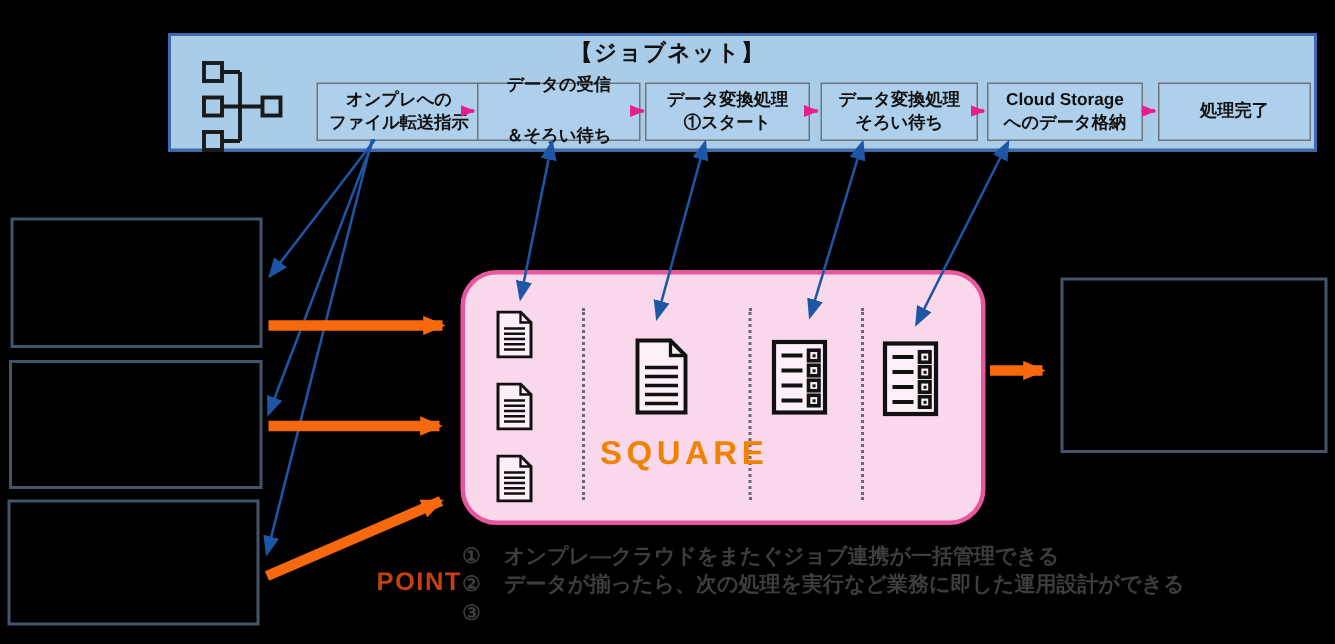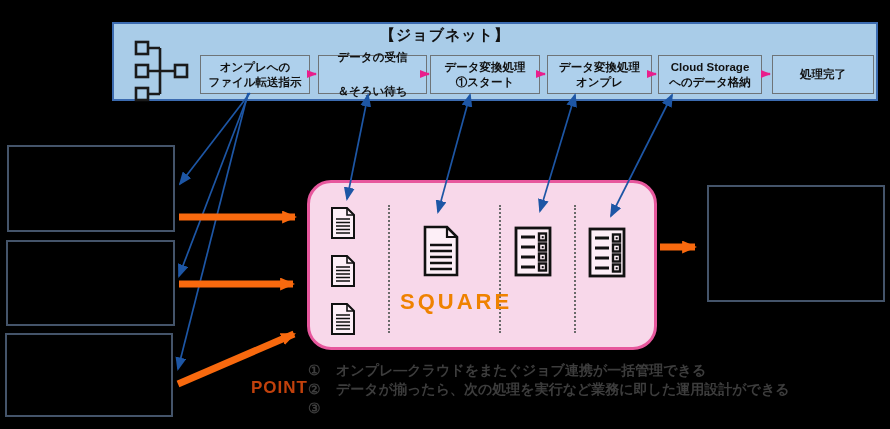--- a/index.html
+++ b/index.html
@@ -8,21 +8,21 @@
   
   .banner{position:absolute;left:112px;top:22px;width:766px;height:79px;
           background:#a9cce8;border:2px solid #3c6bb0;box-sizing:border-box;}
   .banner-title{position:absolute;left:256px;top:2px;width:150px;text-align:center;
                 font-size:15px;font-weight:bold;color:#111;letter-spacing:1px;}
   .tree-icon{position:absolute;left:12px;top:15px;}
   .step{position:absolute;top:31px;height:39px;background:#aed0ec;border:1.5px solid #6e7478;
         box-sizing:border-box;display:flex;flex-direction:column;align-items:center;
         justify-content:center;font-size:11.5px;font-weight:bold;color:#111;
         line-height:1.3;text-align:center;}
-  .s1{left:86px;width:110px;} .s2{left:204px;width:109px;gap:19px;} .s3{left:316px;width:110px;}
+  .s1{left:97px;width:110px;} .s2{left:204px;width:109px;gap:19px;} .s3{left:316px;width:110px;}
   .s4{left:433px;width:105px;} .s5{left:544px;width:104px;} .s6{left:658px;width:102px;}
   
   .blackbox{position:absolute;background:#000;border:2px solid #44546a;box-sizing:border-box;}
   .lb1{left:7px;top:145px;width:168px;height:87px;}
   .lb2{left:6px;top:240px;width:169px;height:86px;}
   .lb3{left:5px;top:333px;width:168px;height:84px;}
   .rb1{left:707px;top:185px;width:178px;height:117px;}
   
   .hulft-box{position:absolute;left:307px;top:180px;width:350px;height:170px;
              background:#f8d8ea;border:3px solid #e7579d;border-radius:24px;
@@ -69,21 +69,21 @@
     <div class="step s2">
       <div>データの受信</div>
       <div>＆そろい待ち</div>
     </div>
     <div class="step s3">
       <div>データ変換処理</div>
       <div>①スタート</div>
     </div>
     <div class="step s4">
       <div>データ変換処理</div>
-      <div>オンプレ</div>
+      <div>そろい待ち</div>
     </div>
     <div class="step s5">
       <div>Cloud Storage</div>
       <div>へのデータ格納</div>
     </div>
     <div class="step s6">
       <div>処理完了</div>
       <div></div>
     </div>
   </div>

